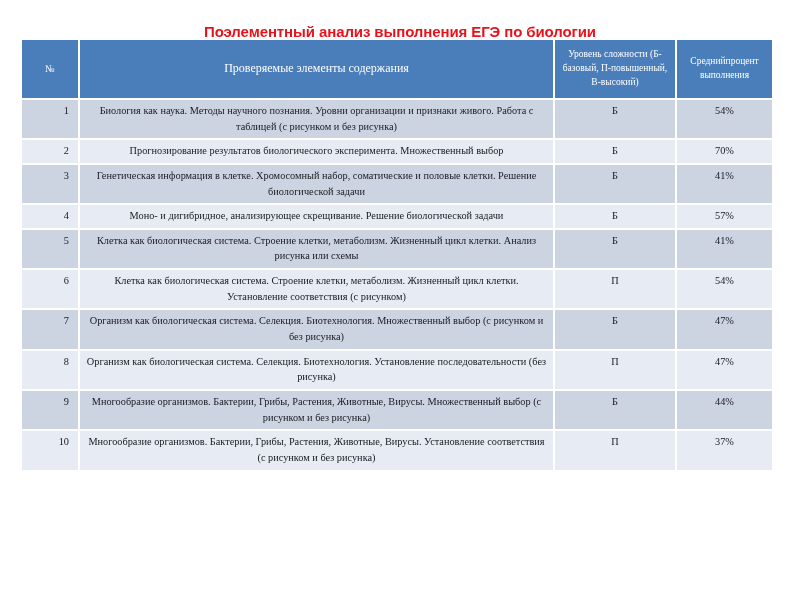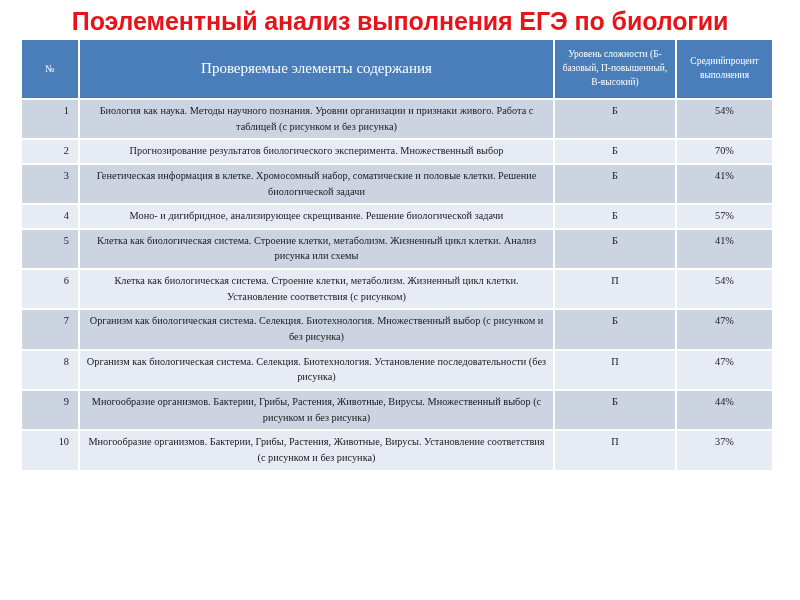--- a/index.html
+++ b/index.html
@@ -19,23 +19,23 @@
     width: 800px;
     height: 600px;
     box-sizing: border-box;
   }
 
   .slide-title {
     text-align: center;
     color: #e8131a;
     font-family: "Liberation Sans", sans-serif;
     font-weight: bold;
-    font-size: 25px;
+    font-size: 15px;
     letter-spacing: -0.1px;
-    padding-top: 8px;
+    padding-top: 24px;
     line-height: 1.1;
     white-space: nowrap;
   }
 
   .table-wrap {
     position: absolute;
     left: 20px;
     top: 38px;
     width: 752px;
   }
@@ -59,21 +59,21 @@
     font-weight: normal;
     font-size: 9.5px;
     line-height: 1.45;
     text-align: center;
     vertical-align: middle;
     padding: 4px 4px;
     height: 50px;
     border: 0;
   }
 
-  thead th.th-elem { font-size: 15px; font-family: Liberation Serif, serif; }
+  thead th.th-elem { font-size: 12px; font-family: Liberation Serif, serif; }
   thead th.th-num  { font-size: 10px; }
 
   tbody td {
     font-family: "Liberation Serif", serif;
     font-size: 10.3px;
     line-height: 1.52;
     color: #1b1b22;
     text-align: center;
     vertical-align: top;
     padding: 3px 5px 4px 5px;

